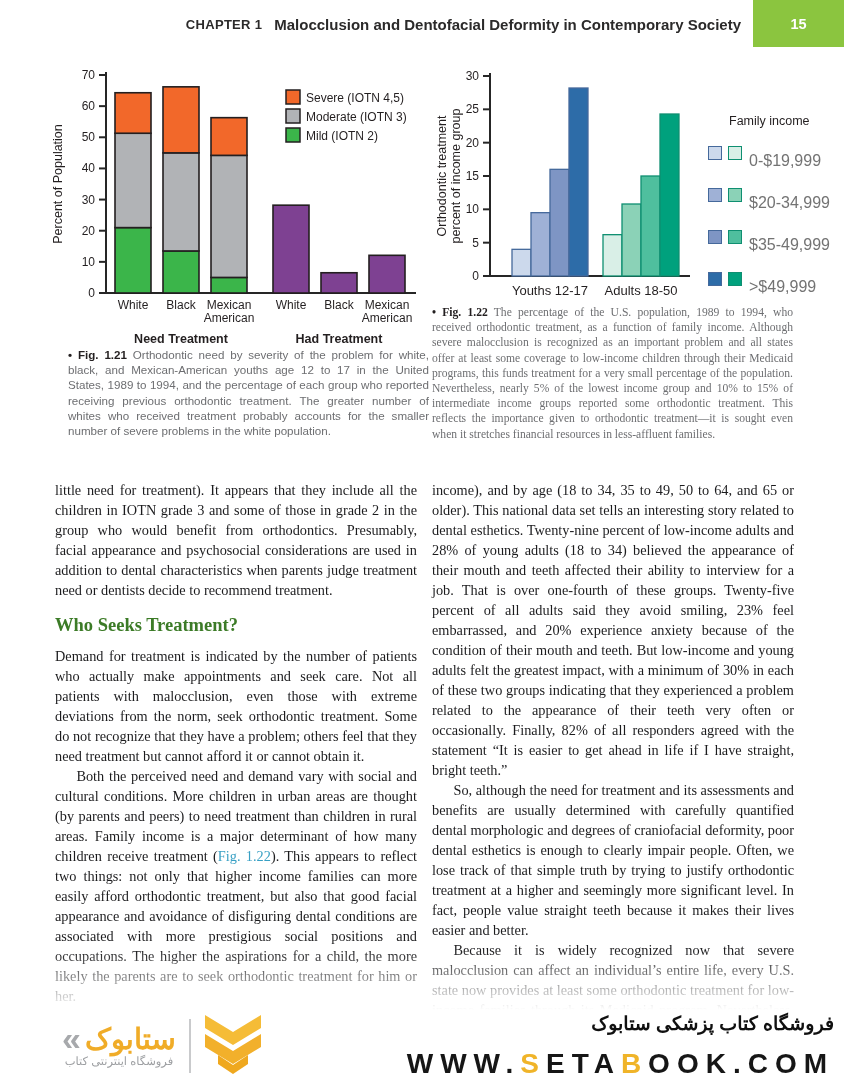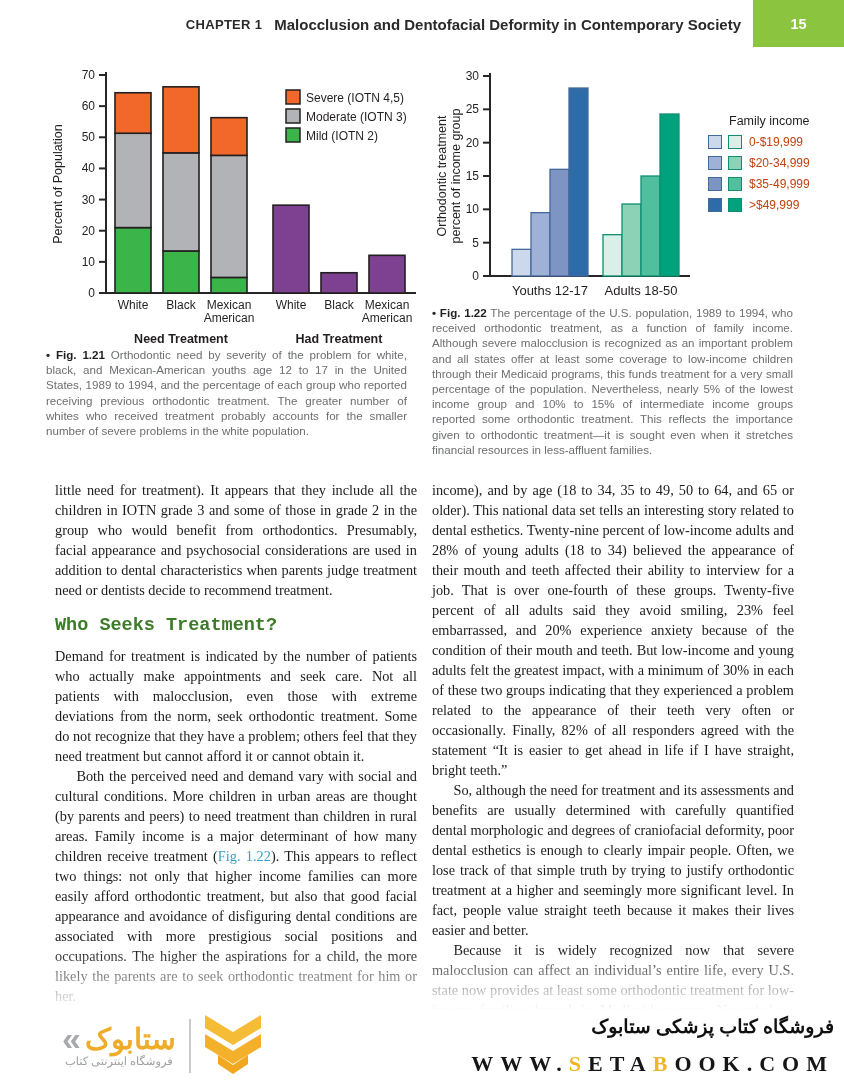--- a/index.html
+++ b/index.html
@@ -23,55 +23,55 @@
   .tick{font:12px "Liberation Sans",sans-serif;fill:#231f20;}
   .ylab{font:12.5px "Liberation Sans",sans-serif;fill:#231f20;}
   .glabel{font:700 12.5px "Liberation Sans",sans-serif;fill:#231f20;}
 
   
   #fig22-legend{position:absolute;left:708px;top:114px;width:146px;}
   .ltitle{font-size:12.5px;color:#231f20;margin:0 0 7px 21px;}
   .lrow{display:flex;align-items:center;margin-bottom:7px;}
   .sw{width:12px;height:12px;border:1.5px solid;display:inline-block;}
   .sw + .sw{margin-left:6px;}
-  .llabel{font-size:12px;color:#c2410c;margin-left:7px;white-space:nowrap;}
+  .llabel{font-size:16px;color:#737373;margin-left:7px;white-space:nowrap;margin-top:17px;}
 
   
   .caption{position:absolute;font-size:11.6px;line-height:1.31;color:#6d6e71;text-align:justify;}
-  #cap21{left:46px;top:347px;width:361px;}
-  #cap22{left:432px;top:305px;width:361px;}
+  #cap21{left:68px;top:347px;width:361px;}
+  #cap22{left:432px;top:305px;width:361px;font-family:Liberation Serif, serif;}
   .caption b{color:#231f20;font-weight:700;}
   .caption .bullet{color:#231f20;font-weight:700;}
 
   
   .col{position:absolute;width:362px;font-family:"Liberation Serif",serif;font-size:14.3px;
        line-height:1.4;color:#1c1c1e;text-align:justify;}
   #col-left{left:55px;top:480px;}
   #col-right{left:432px;top:480px;}
   .col p{margin:0;}
   .col p.ind{text-indent:1.5em;}
-  h2.section{font-family:Liberation Mono, monospace;font-size:18.5px;font-weight:700;
+  h2.section{font-family:Liberation Serif, serif;font-size:18.5px;font-weight:700;
              color:#3c7b27;margin:13px 0 7px 0;}
   .xref{color:#38a0c4;text-decoration:none;cursor:pointer;}
 
   
   .fade{position:absolute;left:0;top:950px;width:844px;height:68px;
         background:linear-gradient(to bottom,rgba(255,255,255,0),#ffffff 88%);z-index:5;pointer-events:none;}
   .footer{position:absolute;left:0;top:1012px;width:844px;height:68px;background:#ffffff;z-index:6;
           display:flex;align-items:center;justify-content:space-between;
           padding:0 10px 0 62px;box-sizing:border-box;}
   .f-left{display:flex;align-items:center;gap:13px;}
   .lg-line{display:flex;align-items:center;gap:4px;direction:ltr;}
   .guillemet{color:#a7a9ac;font-size:34px;font-weight:900;line-height:.8;}
   .lg-word{color:#f0ac28;font-size:29px;font-weight:700;line-height:1;}
-  .lg-tag{color:#9d9fa2;font-size:11.5px;margin-top:0;text-align:center;font-family:Liberation Serif, serif;}
+  .lg-tag{color:#9d9fa2;font-size:11.5px;margin-top:0;text-align:center;}
   .lg-divider{width:2px;height:54px;background:#c9cacc;}
   .f-right{text-align:right;}
   .store-line{font-size:19px;font-weight:700;color:#101010;margin-bottom:13px;}
-  .url-line{font-family:Liberation Serif, serif;font-size:22px;font-weight:700;
+  .url-line{font-family:Liberation Sans, sans-serif;font-size:28px;font-weight:700;
             letter-spacing:7px;color:#161616;white-space:nowrap;}
   .url-line .gold{color:#f0b429;}
 </style>
 </head>
 <body>
 
 <div class="page">
 
   <div class="hdr-text">
     <span class="hdr-chapter">CHAPTER 1</span>

